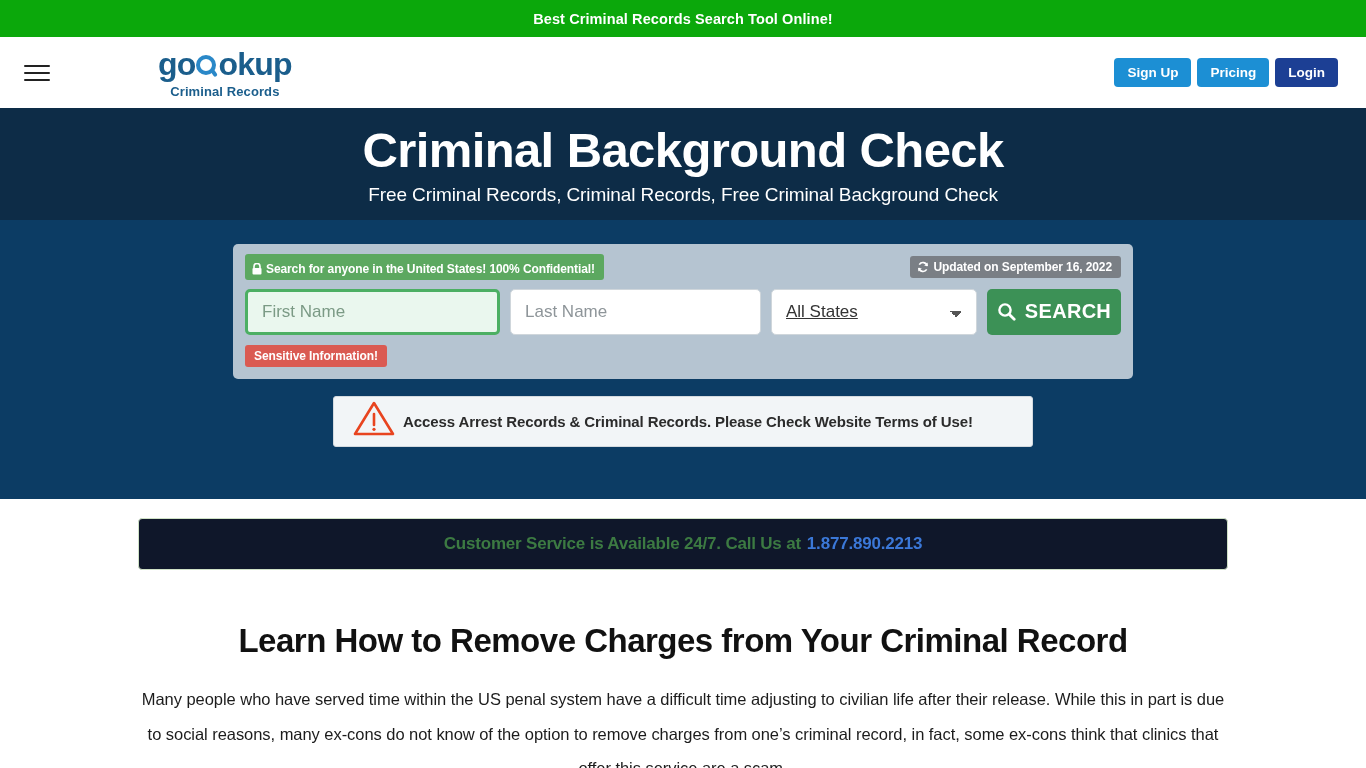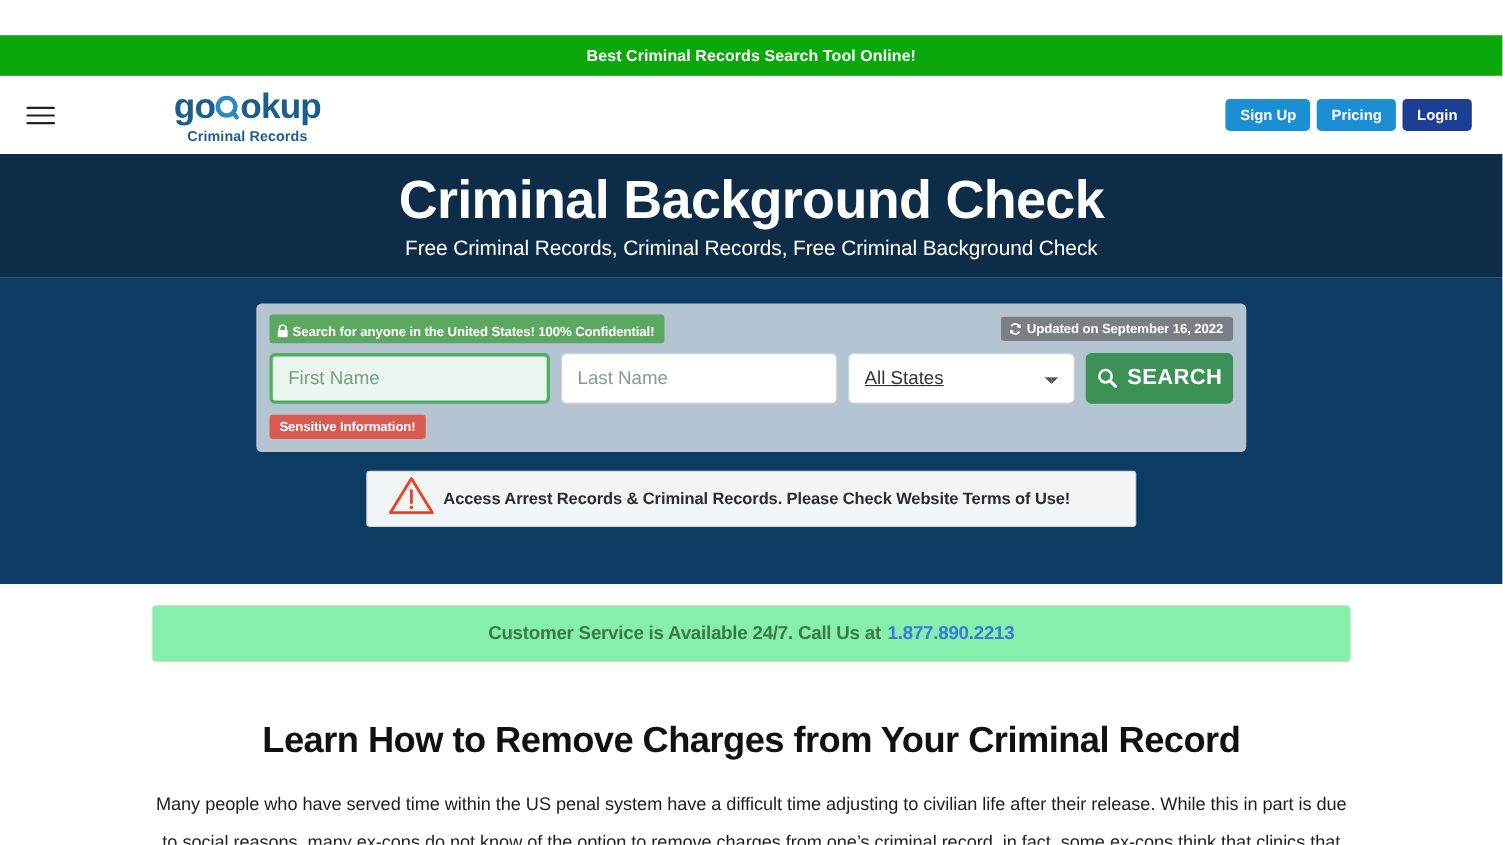--- a/index.html
+++ b/index.html
@@ -15,21 +15,20 @@
   .promo-bar {
     height: 37px;
     background: #0BA80B;
     color: #ffffff;
     display: flex;
     align-items: center;
     justify-content: center;
     font-size: 14.5px;
     font-weight: bold;
     letter-spacing: .1px;
-    margin-top: 32px;
   }
 
   
   .header {
     height: 71px;
     background: #ffffff;
     display: flex;
     align-items: center;
     padding: 0 28px 0 22px;
     position: relative;
@@ -277,21 +276,21 @@
     color: #2b2b2b;
     letter-spacing: -.1px;
     padding-right: 34px;
   }
 
   
   .cs-wrap { background: #ffffff; padding: 19px 0 0; }
   .cs-box {
     width: 1090px;
     margin: 0 auto;
-    background: #86efac;
+    background: #0f172a;
     border: 1px solid #cfe1c6;
     border-radius: 4px;
     height: 52px;
     display: flex;
     align-items: center;
     justify-content: center;
     font-size: 17px;
     font-weight: 700;
     color: #3C7A42;
     letter-spacing: -.2px;

